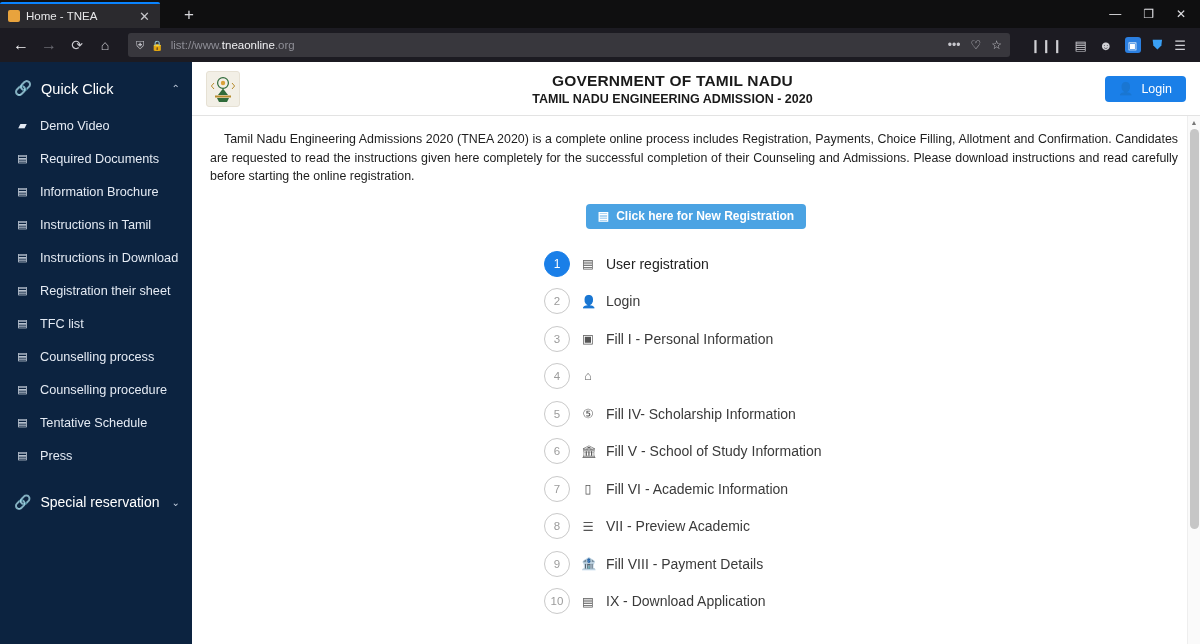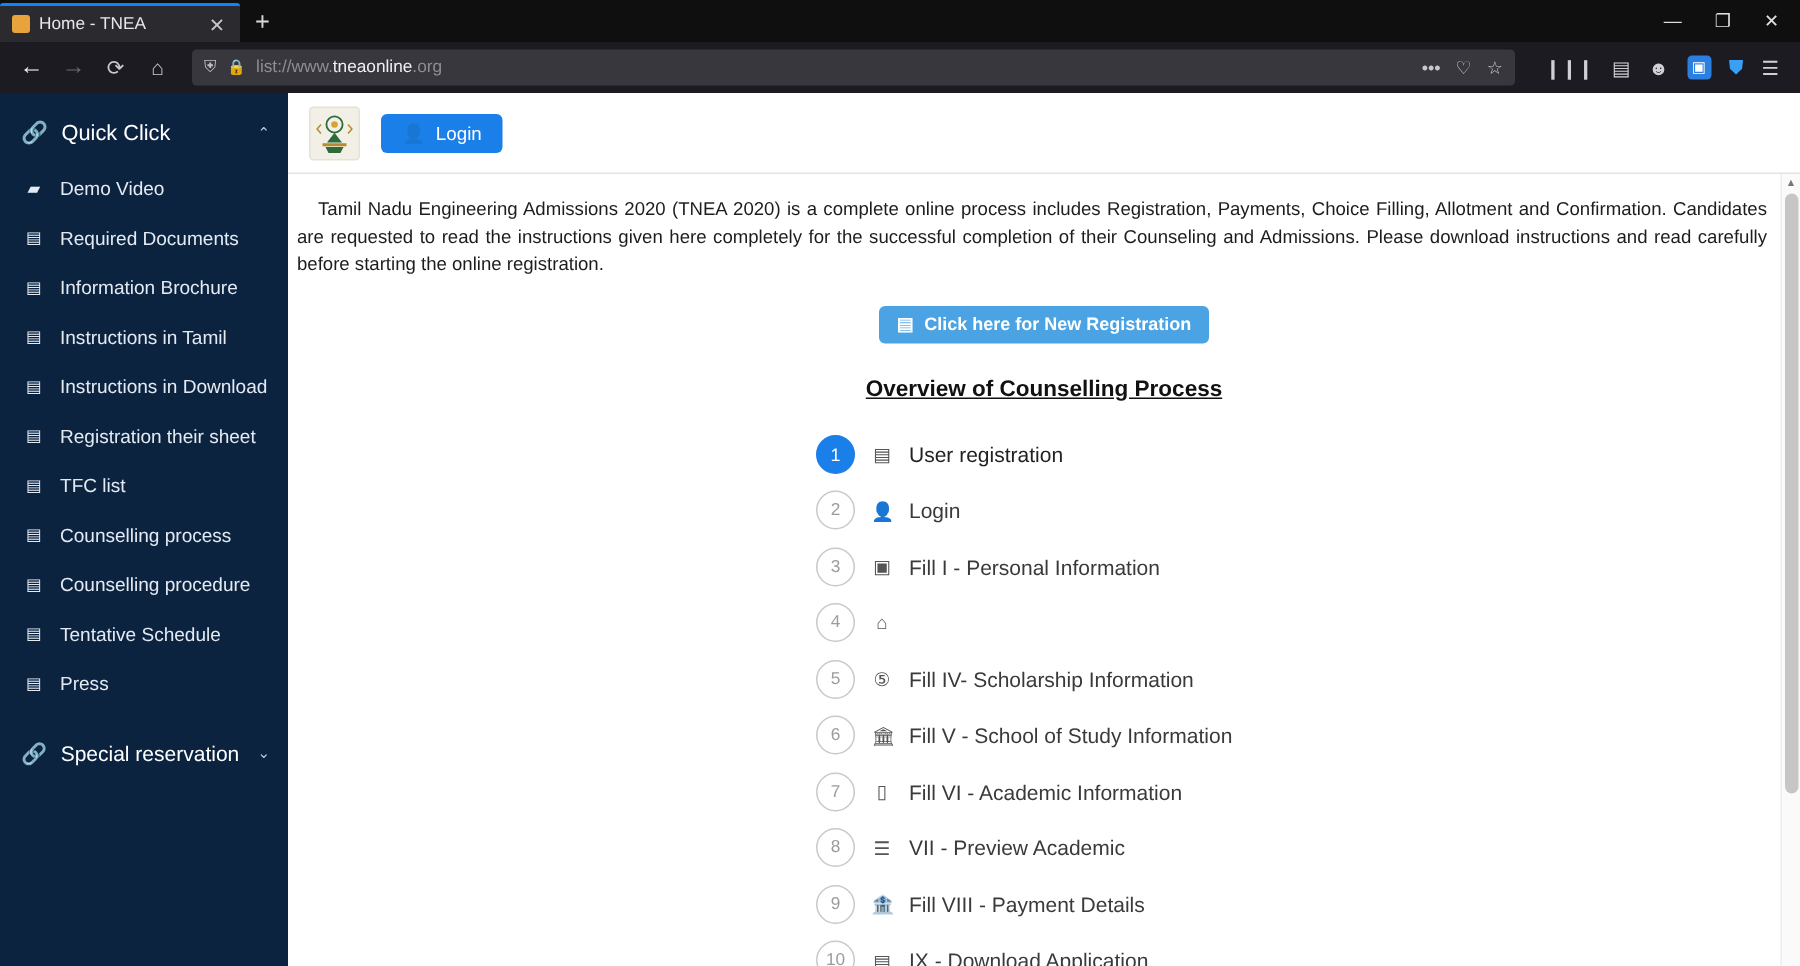--- a/index.html
+++ b/index.html
@@ -7,20 +7,21 @@
     width: 1200px; height: 644px;
     font-family: "Liberation Sans", sans-serif;
     overflow: hidden;
     background: #fff;
   }
   
   .browser { width: 1200px; height: 644px; display: flex; flex-direction: column; }
   .tabstrip {
     height: 28px; background: #0f0f10; display: flex; align-items: flex-end;
     position: relative;
+    gap: 14px;
   }
   .tab {
     height: 26px; width: 160px; background: #2b2a2e; color: #e8e8ea;
     display: flex; align-items: center; gap: 6px; padding: 0 8px;
     font-size: 11.5px; border-top: 2px solid #0a84ff; border-radius: 2px 2px 0 0;
   }
   .tab .favicon {
     width: 12px; height: 12px; background: #e8a33d; border-radius: 2px; flex: none;
     display: inline-block;
   }
@@ -100,21 +101,21 @@
   .title-sub { font-size: 12.5px; font-weight: bold; color: #1a1a1a; margin-top: 2px; }
   .login-btn {
     background: #1a7fe8; color: #fff; border: none; border-radius: 4px;
     height: 26px; padding: 0 14px; font-size: 12.5px; display: flex; align-items: center;
     gap: 7px; flex: none; cursor: pointer;
   }
 
   .scroll-area { flex:1; position: relative; overflow: hidden; }
   .intro {
     font-size: 12.4px; line-height: 1.5; color: #1d1d1d; text-align: justify;
-    padding: 14px 22px 0 6px;
+    padding: 14px 22px 0 18px;
   }
   .intro .indent { display:inline-block; width: 14px; }
 
   .reg-btn-wrap { display: flex; justify-content: center; margin-top: 18px; }
   .reg-btn {
     background: #4ba3e3; color: #fff; border: none; border-radius: 4px;
     height: 25px; padding: 0 12px; font-size: 12px; font-weight: bold;
     display: flex; align-items: center; gap: 7px; cursor: pointer;
   }
 
@@ -255,37 +256,40 @@
           <svg width="26" height="30" viewBox="0 0 26 30">
             <circle cx="13" cy="9" r="5.4" fill="none" stroke="#2f6b3a" stroke-width="1.2"></circle>
             <circle cx="13" cy="9" r="2.2" fill="#d8a13a"></circle>
             <path d="M13 14.5 L8 21 h10 Z" fill="#2f6b3a"></path>
             <rect x="5" y="21.5" width="16" height="2" fill="#b58b2d"></rect>
             <path d="M7 24 h12 l-2 4 h-8 Z" fill="#2f6b3a"></path>
             <path d="M4 9 l-2.6 3 2.6 3" fill="none" stroke="#b58b2d" stroke-width="1"></path>
             <path d="M22 9 l2.6 3 -2.6 3" fill="none" stroke="#b58b2d" stroke-width="1"></path>
           </svg>
         </div>
+        <div class="title-wrap">
+          <div class="title-main">GOVERNMENT OF TAMIL NADU</div>
+          <div class="title-sub">TAMIL NADU ENGINEERING ADMISSION - 2020</div>
+        </div>
         <button class="login-btn">
           <span>👤</span>
           <span>Login</span>
         </button>
       </div>
 
       <div class="scroll-area">
         <p class="intro"><span class="indent"></span><span>Tamil Nadu Engineering Admissions 2020 (TNEA 2020) is a complete online process includes Registration, Payments, Choice Filling, Allotment and Confirmation. Candidates are requested to read the instructions given here completely for the successful completion of their Counseling and Admissions. Please download instructions and read carefully before starting the online registration.</span></p>
 
         <div class="reg-btn-wrap">
           <button class="reg-btn">
             <span>▤</span>
             <span>Click here for New Registration</span>
           </button>
         </div>
 
-        <div class="overview-title">Overview of Counselling Process</div>
 
         <div class="steps">
           <div class="step active">
             <span class="num">1</span>
             <span class="sico">▤</span>
             <span class="slabel">User registration</span>
           </div>
           <div class="step">
             <span class="num">2</span>
             <span class="sico">👤</span>

